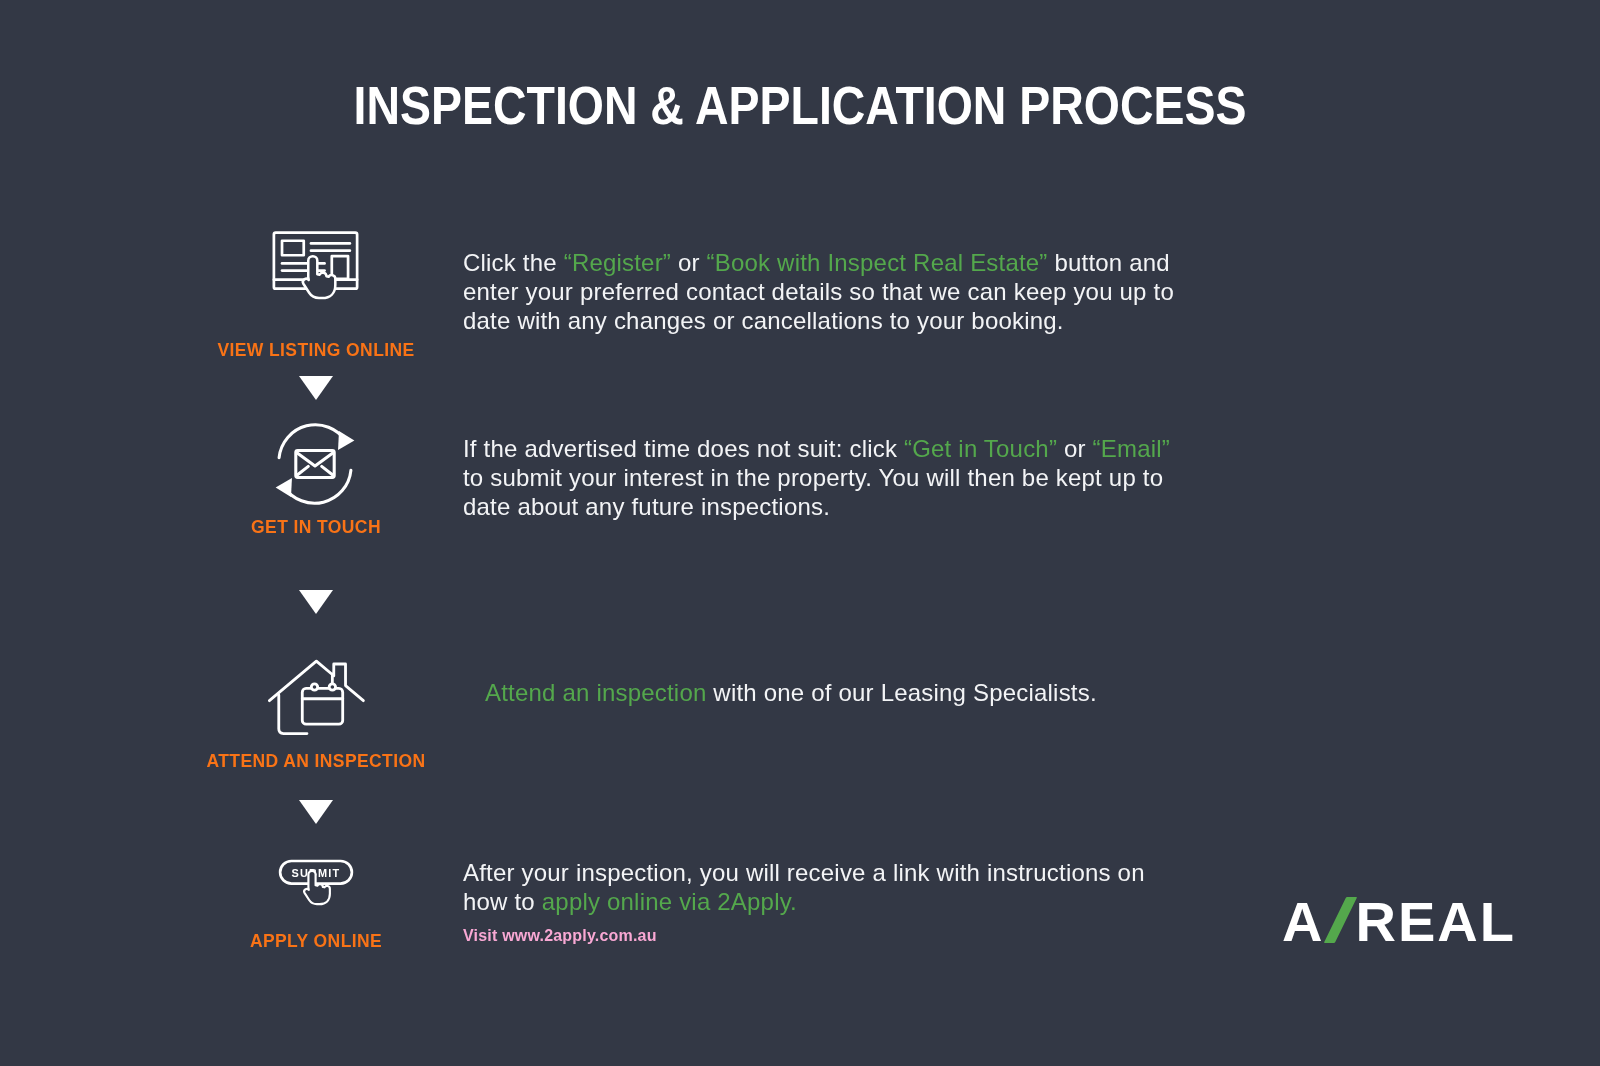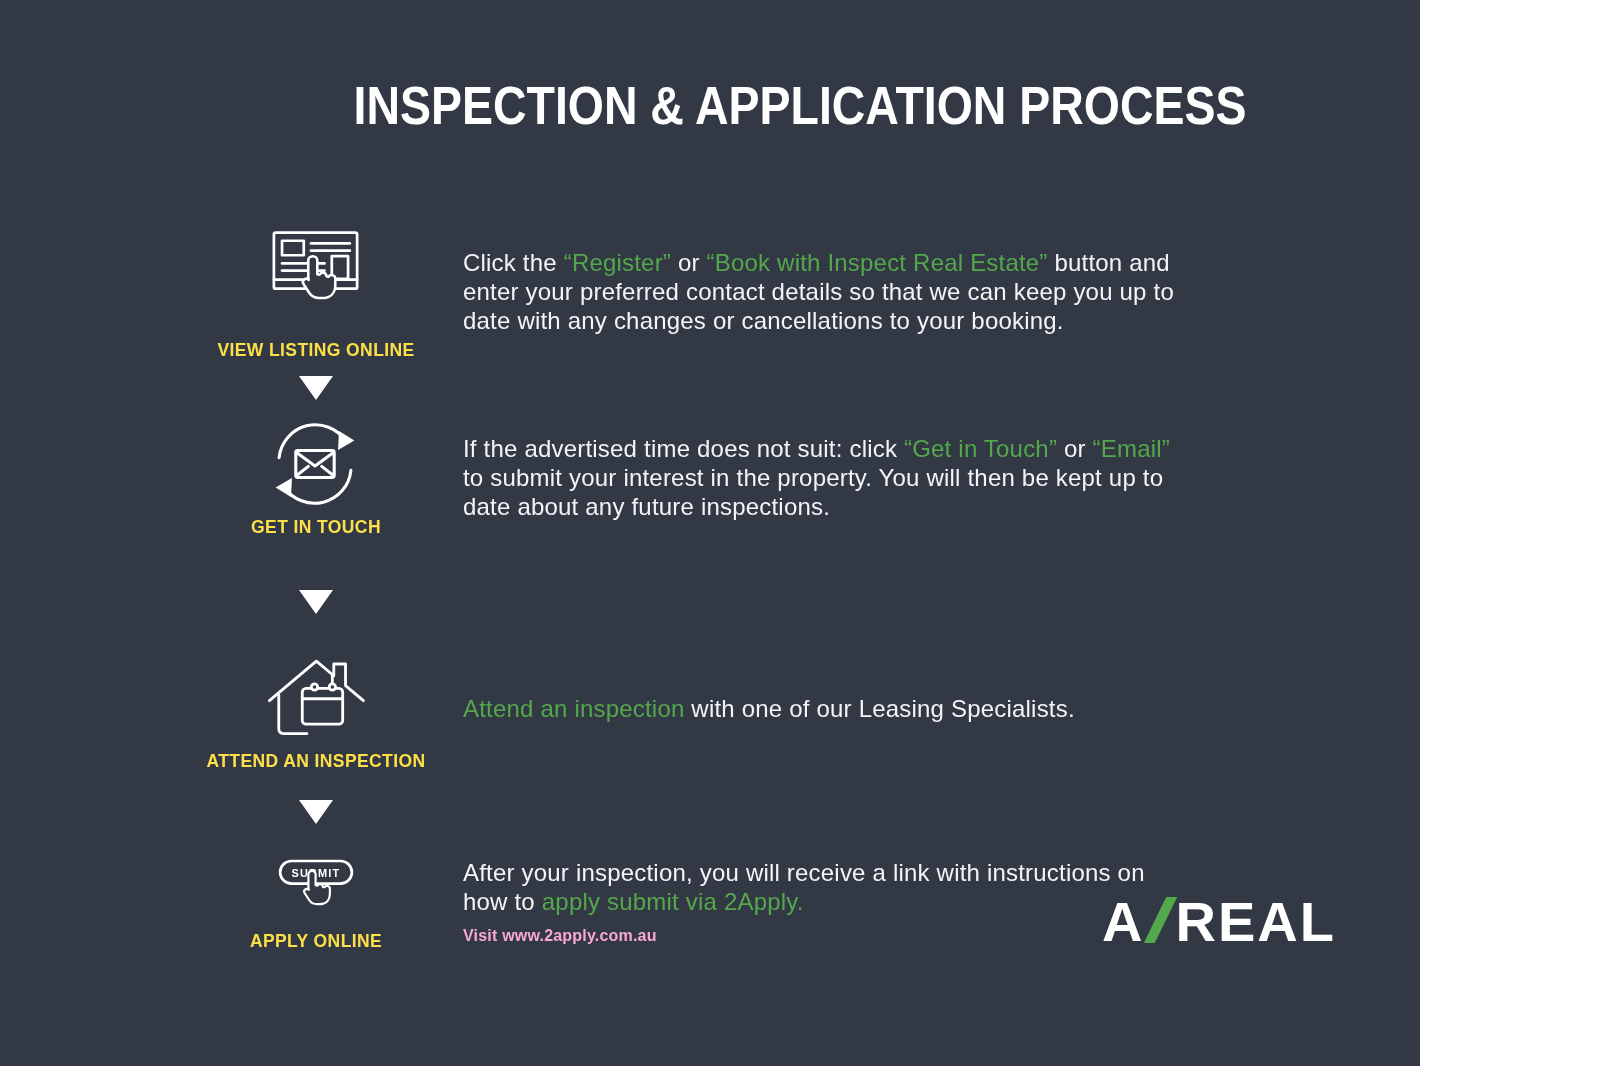--- a/index.html
+++ b/index.html
@@ -1,34 +1,34 @@
 <!DOCTYPE html>
 <html style="--bg: #333845; --green: #54a84c; --text: #f3f4f6;"><head>
 <meta charset="utf-8">
 <style>
   html,body { margin:0; padding:0; }
   .canvas {
-    position:relative; width:1420px; height:1066px;
+    position:relative; width:1600px; height:1066px;
     background:var(--bg,#333845);
     font-family:"Liberation Sans", sans-serif;
     overflow:hidden;
   }
   .title {
     position:absolute; top:74px; left:0; width:1600px; text-align:center;
     color:#ffffff; font-size:54px; font-weight:bold; letter-spacing:0px;
     transform:scaleX(0.86); transform-origin:50% 50%; white-space:nowrap;
   }
   .icon { position:absolute; }
   .icon svg { display:block; overflow:visible; }
   .st { stroke:#ffffff; fill:none; stroke-linecap:round; stroke-linejoin:round; }
   .fill-bg { fill:var(--bg,#333845); }
   .fill-white { fill:#ffffff; stroke:none; }
   .step-label {
     position:absolute; left:316px; transform:translateX(-50%);
-    color:#fde047; font-weight:bold; font-size:17.5px; letter-spacing:0.4px;
+    color:#f97316; font-weight:bold; font-size:17.5px; letter-spacing:0.4px;
     white-space:nowrap;
   }
   .down-arrow {
     position:absolute; left:316px; transform:translateX(-50%);
     width:0; height:0;
     border-left:17px solid transparent; border-right:17px solid transparent;
     border-top:24px solid #ffffff;
   }
   .desc {
     position:absolute; left:463px; width:800px;
@@ -106,33 +106,33 @@
         <path d="M22 50 L22 86 Q22 91 27 91 L52 91"></path>
         <path d="M79 28.5 L79 38"></path>
       </g>
       <rect class="st fill-bg" stroke-width="3" x="47" y="43" width="43" height="38" rx="4"></rect>
       <line class="st" stroke-width="3" x1="47" y1="54" x2="90" y2="54"></line>
       <circle class="st fill-bg" stroke-width="3" cx="60" cy="41.5" r="3.4"></circle>
       <circle class="st fill-bg" stroke-width="3" cx="79" cy="41.5" r="3.4"></circle>
     </svg>
   </div>
   <div class="step-label" style="top:751px;">ATTEND AN INSPECTION</div>
-  <div class="desc" style="top:694px;"><span class="seg-green">Attend an inspection</span><span class="seg-white"> with one of our Leasing Specialists.</span></div>
+  <div class="desc" style="top:678px;margin-left:22px;"><span class="seg-green">Attend an inspection</span><span class="seg-white"> with one of our Leasing Specialists.</span></div>
 
   <div class="down-arrow" style="top:800px;"></div>
 
   <div class="icon" style="left:277px; top:857px;">
     <svg width="78" height="61" viewBox="0 0 100 78">
       <rect class="st" stroke-width="3.4" x="4" y="5" width="92" height="29" rx="14.5"></rect>
       <text x="50" y="25" text-anchor="middle" font-size="14" font-weight="bold" letter-spacing="1.5" fill="#ffffff">SUBMIT</text>
       <path class="st fill-bg" stroke-width="3" transform="translate(32,15) scale(0.92)" d="M9 26 V8 a5 5 0 0 1 10 0 v15 l2.5 0.6 a4 4 0 0 1 7.6 1.6 l2.4 0.6 a4 4 0 0 1 7.4 2 v7 c0 9 -5.5 14.5 -14.5 14.5 h-3.5 c-5.5 0 -8.6 -2.2 -10.9 -5.8 l-6.4 -10 a3.6 3.6 0 0 1 5.9 -4.1 Z"></path>
     </svg>
   </div>
   <div class="step-label" style="top:931px;">APPLY ONLINE</div>
-  <div class="desc" style="top:858px;"><span class="seg-white">After your inspection, you will receive a link with instructions on</span><br><span class="seg-white">how to </span><span class="seg-green">apply submit via 2Apply.</span></div>
+  <div class="desc" style="top:858px;"><span class="seg-white">After your inspection, you will receive a link with instructions on</span><br><span class="seg-white">how to </span><span class="seg-green">apply online via 2Apply.</span></div>
 
   <div class="visit">Visit www.2apply.com.au</div>
 
   <div class="logo">
     <span>A</span>
     <span class="logo-slash"></span>
     <span>REAL</span>
   </div>
 
 </div>

